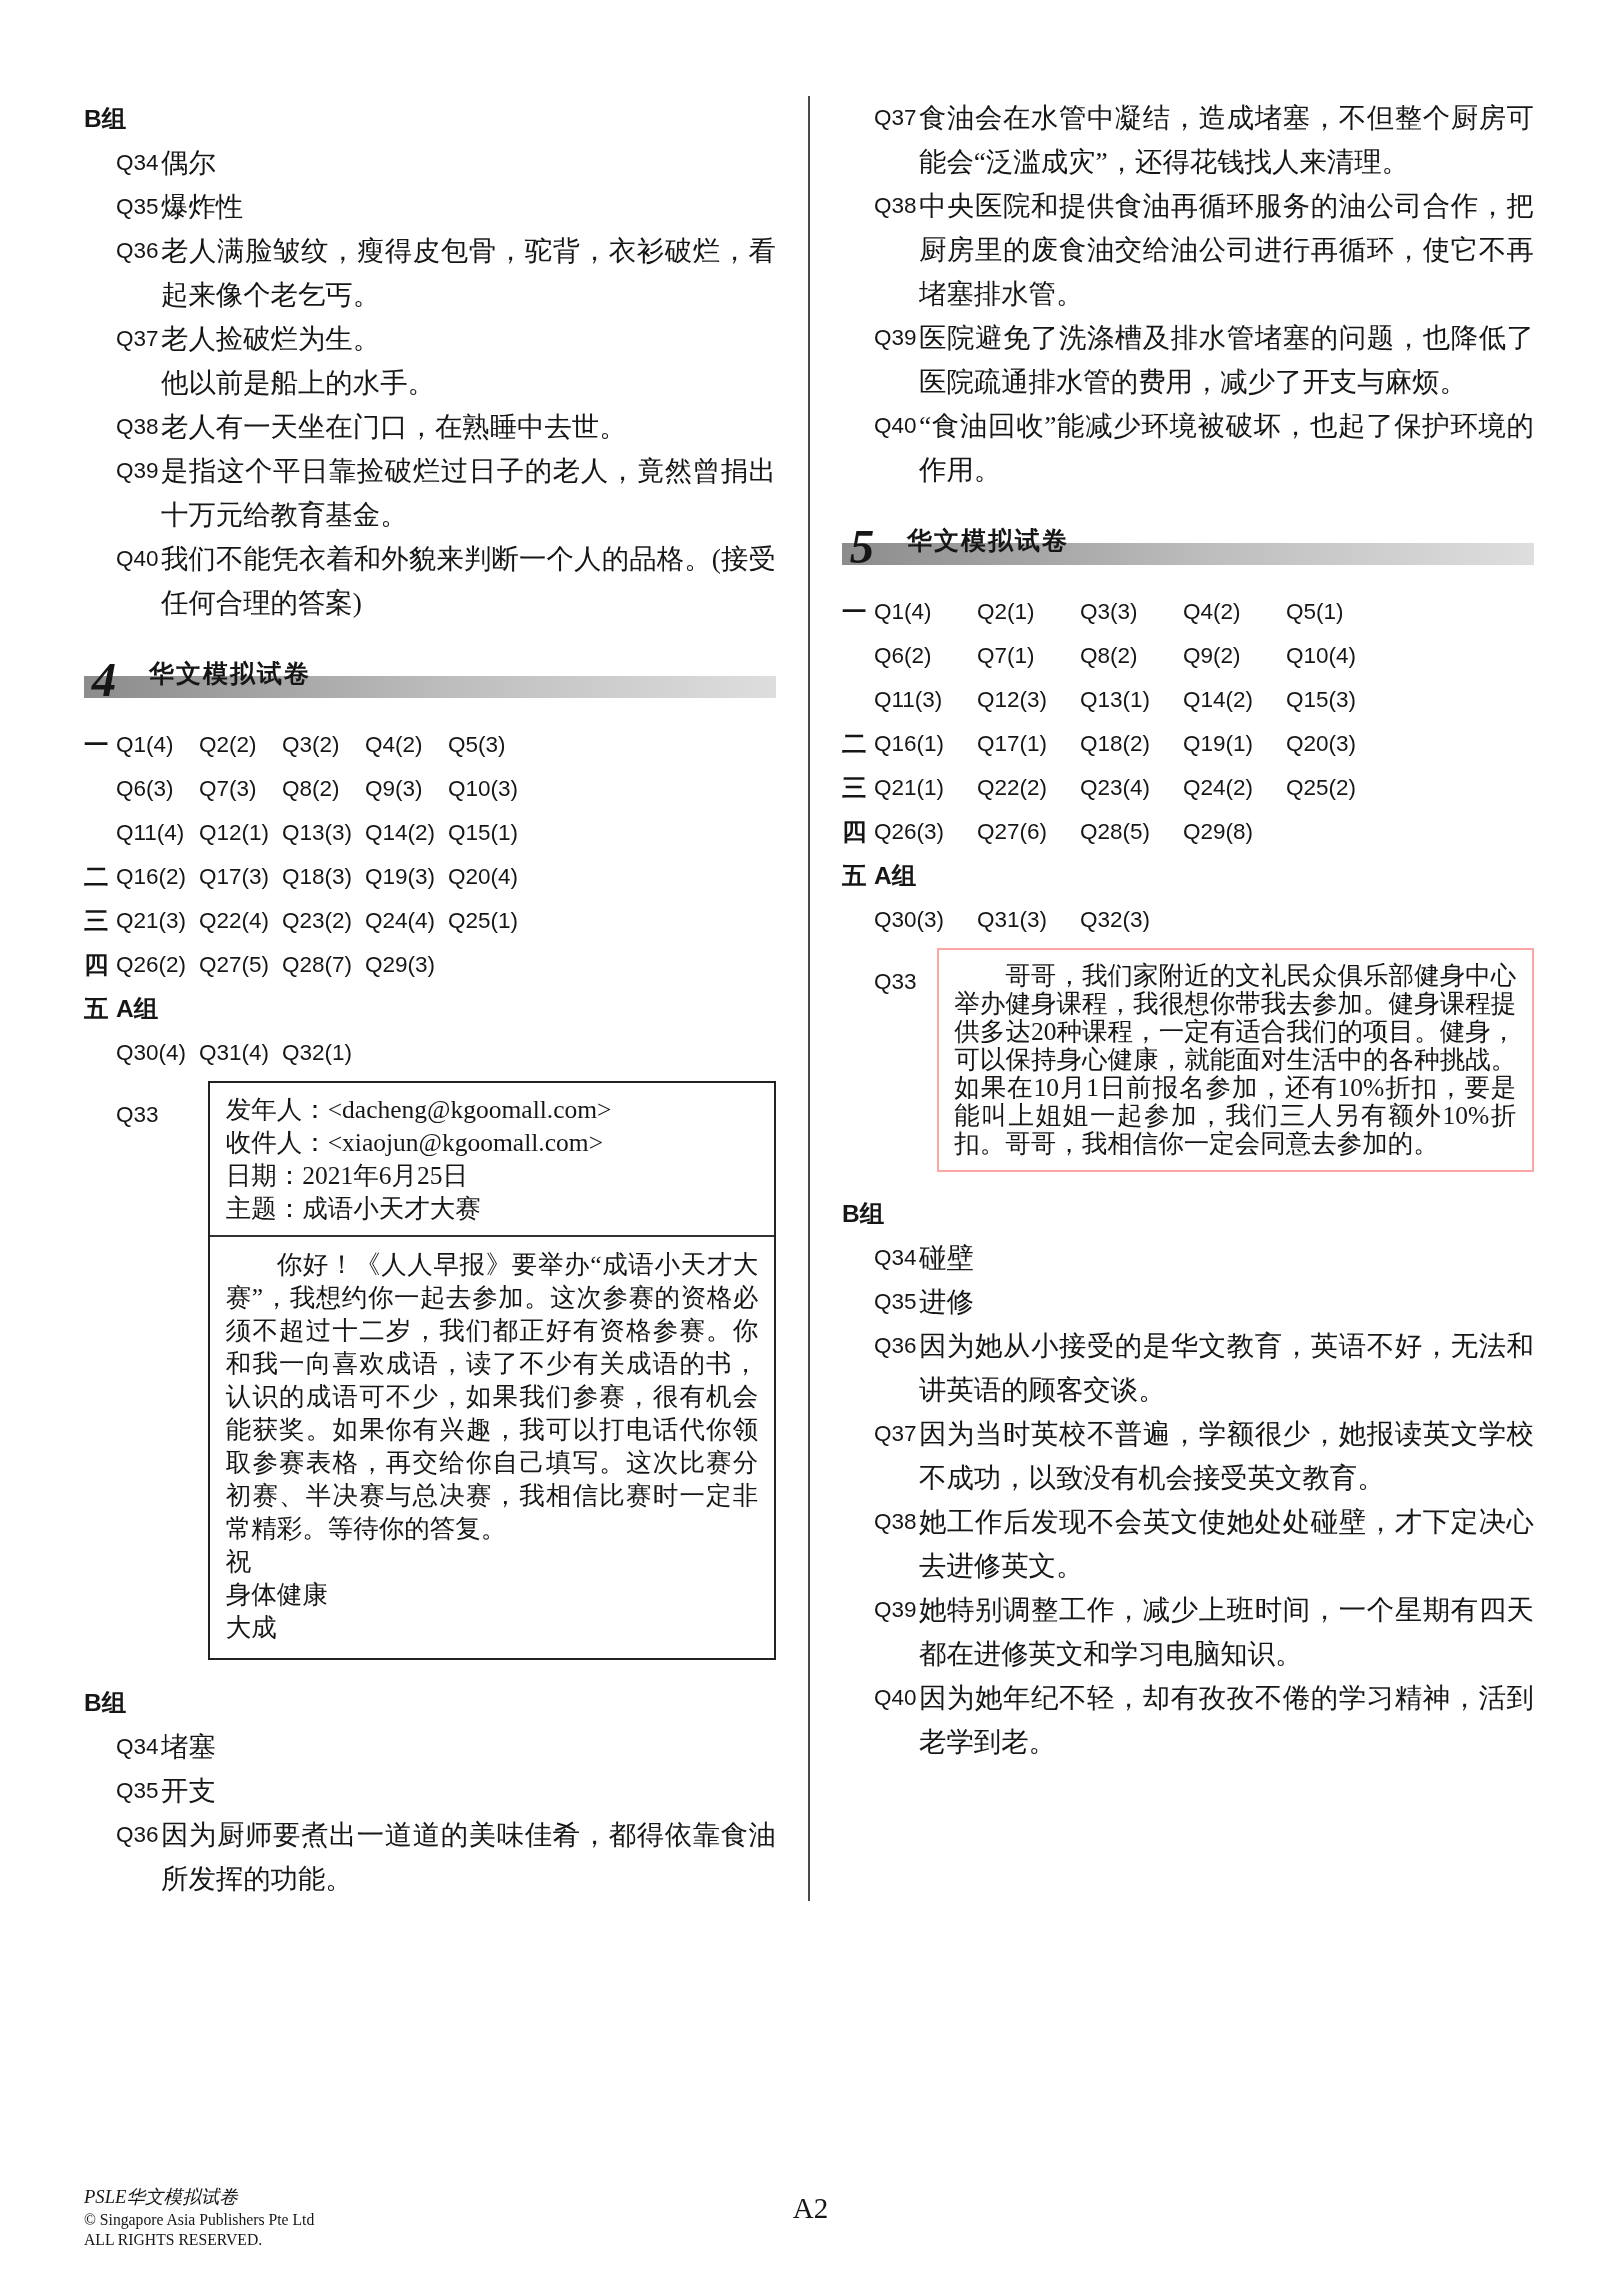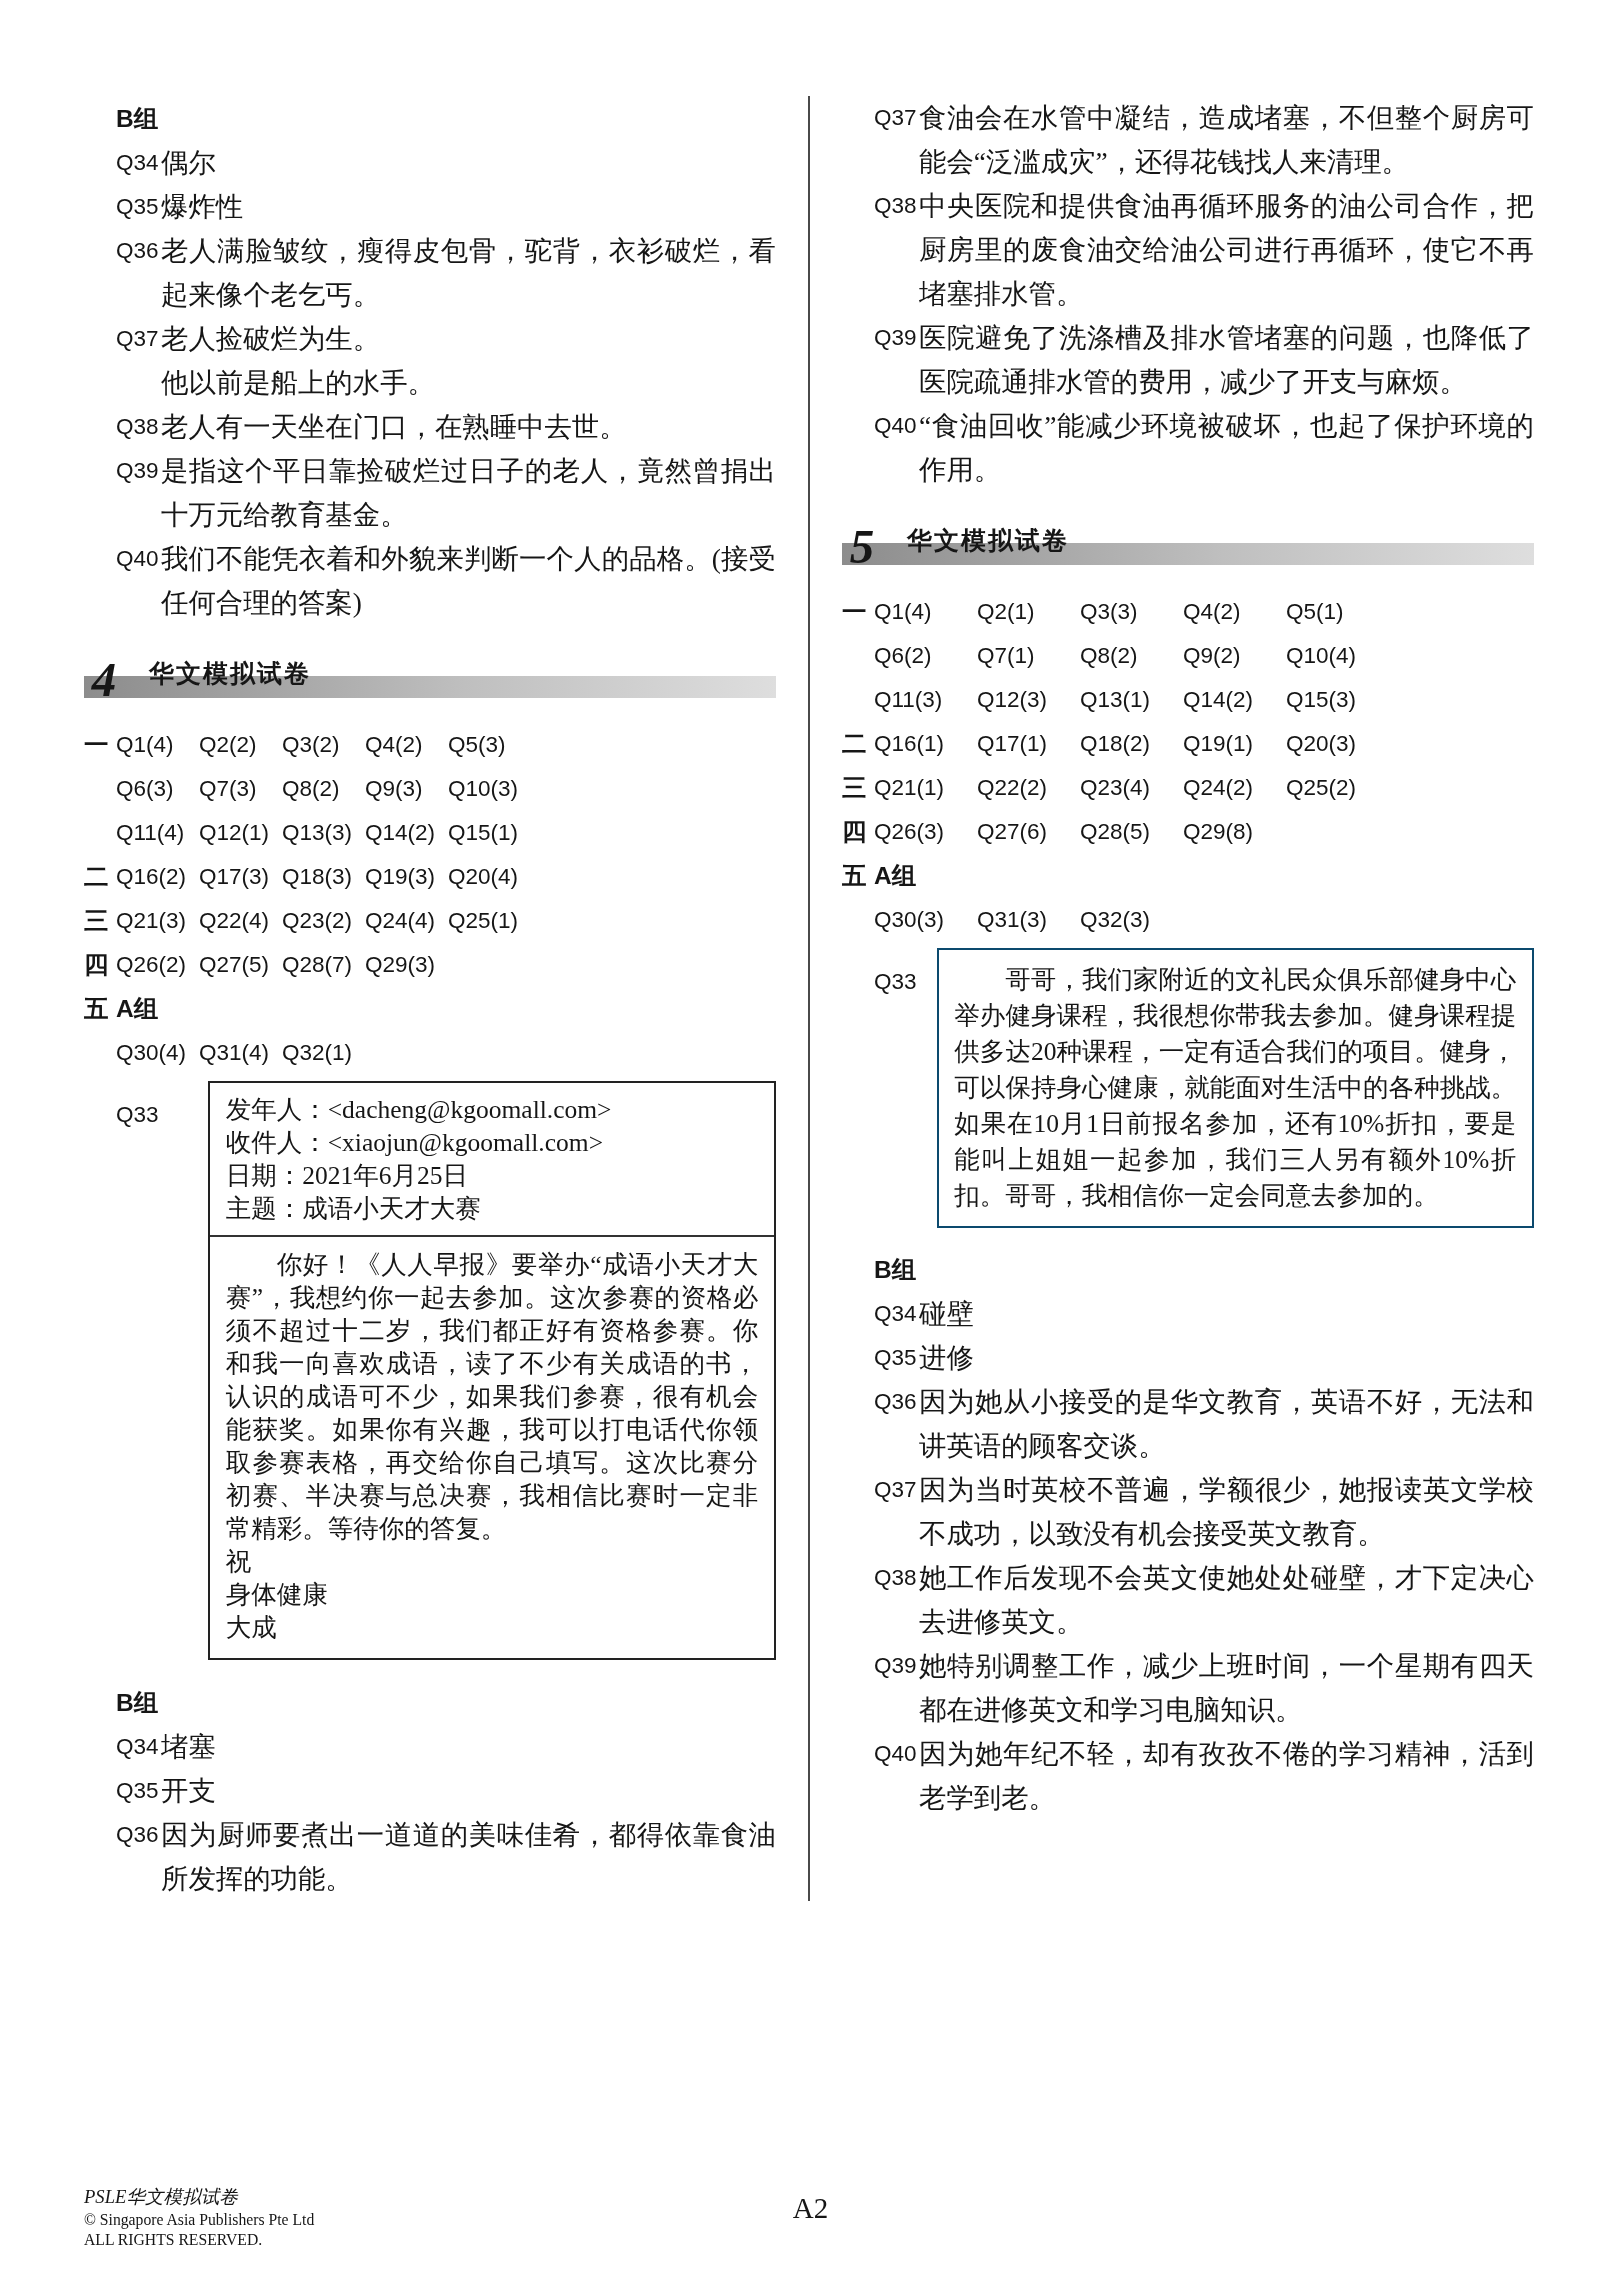--- a/index.html
+++ b/index.html
@@ -4,21 +4,21 @@
 <style>
   * { margin:0; padding:0; box-sizing:border-box; }
   html, body { background:#ffffff; }
   .page { width:1621px; height:2294px; background:#ffffff; position:relative; overflow:hidden;
           font-family:"Liberation Serif", serif; color:#161616; }
 
   .columns { display:flex; padding:96px 84px 0; }
   .col { width:692px; flex:none; font-size:27.4px; }
   .divider { width:2px; background:#4a4a4a; margin:0 32px; }
 
-  .group-row { margin-left:32px; line-height:44px; }
+  .group-row { line-height:44px; }
   .group-label { font-family:"Liberation Sans", sans-serif; font-weight:bold; font-size:24.5px; }
 
   .answer-list { margin-left:32px; }
   .answer-row { display:flex; line-height:44px; }
   .q-label { flex:none; width:45px; font-family:"Liberation Sans", sans-serif; font-size:22.5px; }
   .a-text { flex:1; text-align:justify; white-space:pre-line; }
 
   .paper-header { position:relative; height:51px; margin:25.5px 0 21.6px; }
   .paper-bar { position:absolute; left:0; right:0; bottom:3.9px; height:21.6px;
                background:linear-gradient(to right,#8c8c8c,#bfbfbf 55%,#dedede); }
@@ -33,22 +33,22 @@
   .mc-cell { flex:none; width:83px; font-family:"Liberation Sans", sans-serif; font-size:22.5px; }
   .col-right .mc-cell { width:103px; }
   .mc-row .group-label { line-height:44px; }
 
   .q33-row { display:flex; align-items:flex-start; margin:3.9px 0 19.6px 32px; }
   .q33-row .q-label { padding-top:11.8px; line-height:44px; }
   .email-box { flex:1; margin-left:47px; border:2px solid #222; padding:9.8px 15.7px 13.7px;
                font-size:25.5px; line-height:33px; }
   .email-divider { border-top:2px solid #333; margin:9.8px -15.7px 11.8px; height:0; }
   .email-para { text-indent:2em; text-align:justify; }
-  .note-box { flex:1; margin-left:17.6px; border:2px solid #0c4a6e; padding:11.8px 15.7px;
-              font-size:25.5px; line-height:36px; }
+  .note-box { flex:1; margin-left:17.6px; border:2px solid #fca5a5; padding:11.8px 15.7px;
+              font-size:25.5px; line-height:28px; }
   .note-para { text-indent:2em; text-align:justify; }
 
   .footer { position:absolute; left:84px; bottom:43px; }
   .footer-series { font-style:italic; font-size:18.6px; line-height:24.5px; }
   .footer-publisher, .footer-rights { font-size:15.7px; line-height:20.6px; }
   .page-number { position:absolute; left:50%; transform:translateX(-50%); bottom:69px;
                  font-size:29px; }
 </style>
 </head>
 <body>

